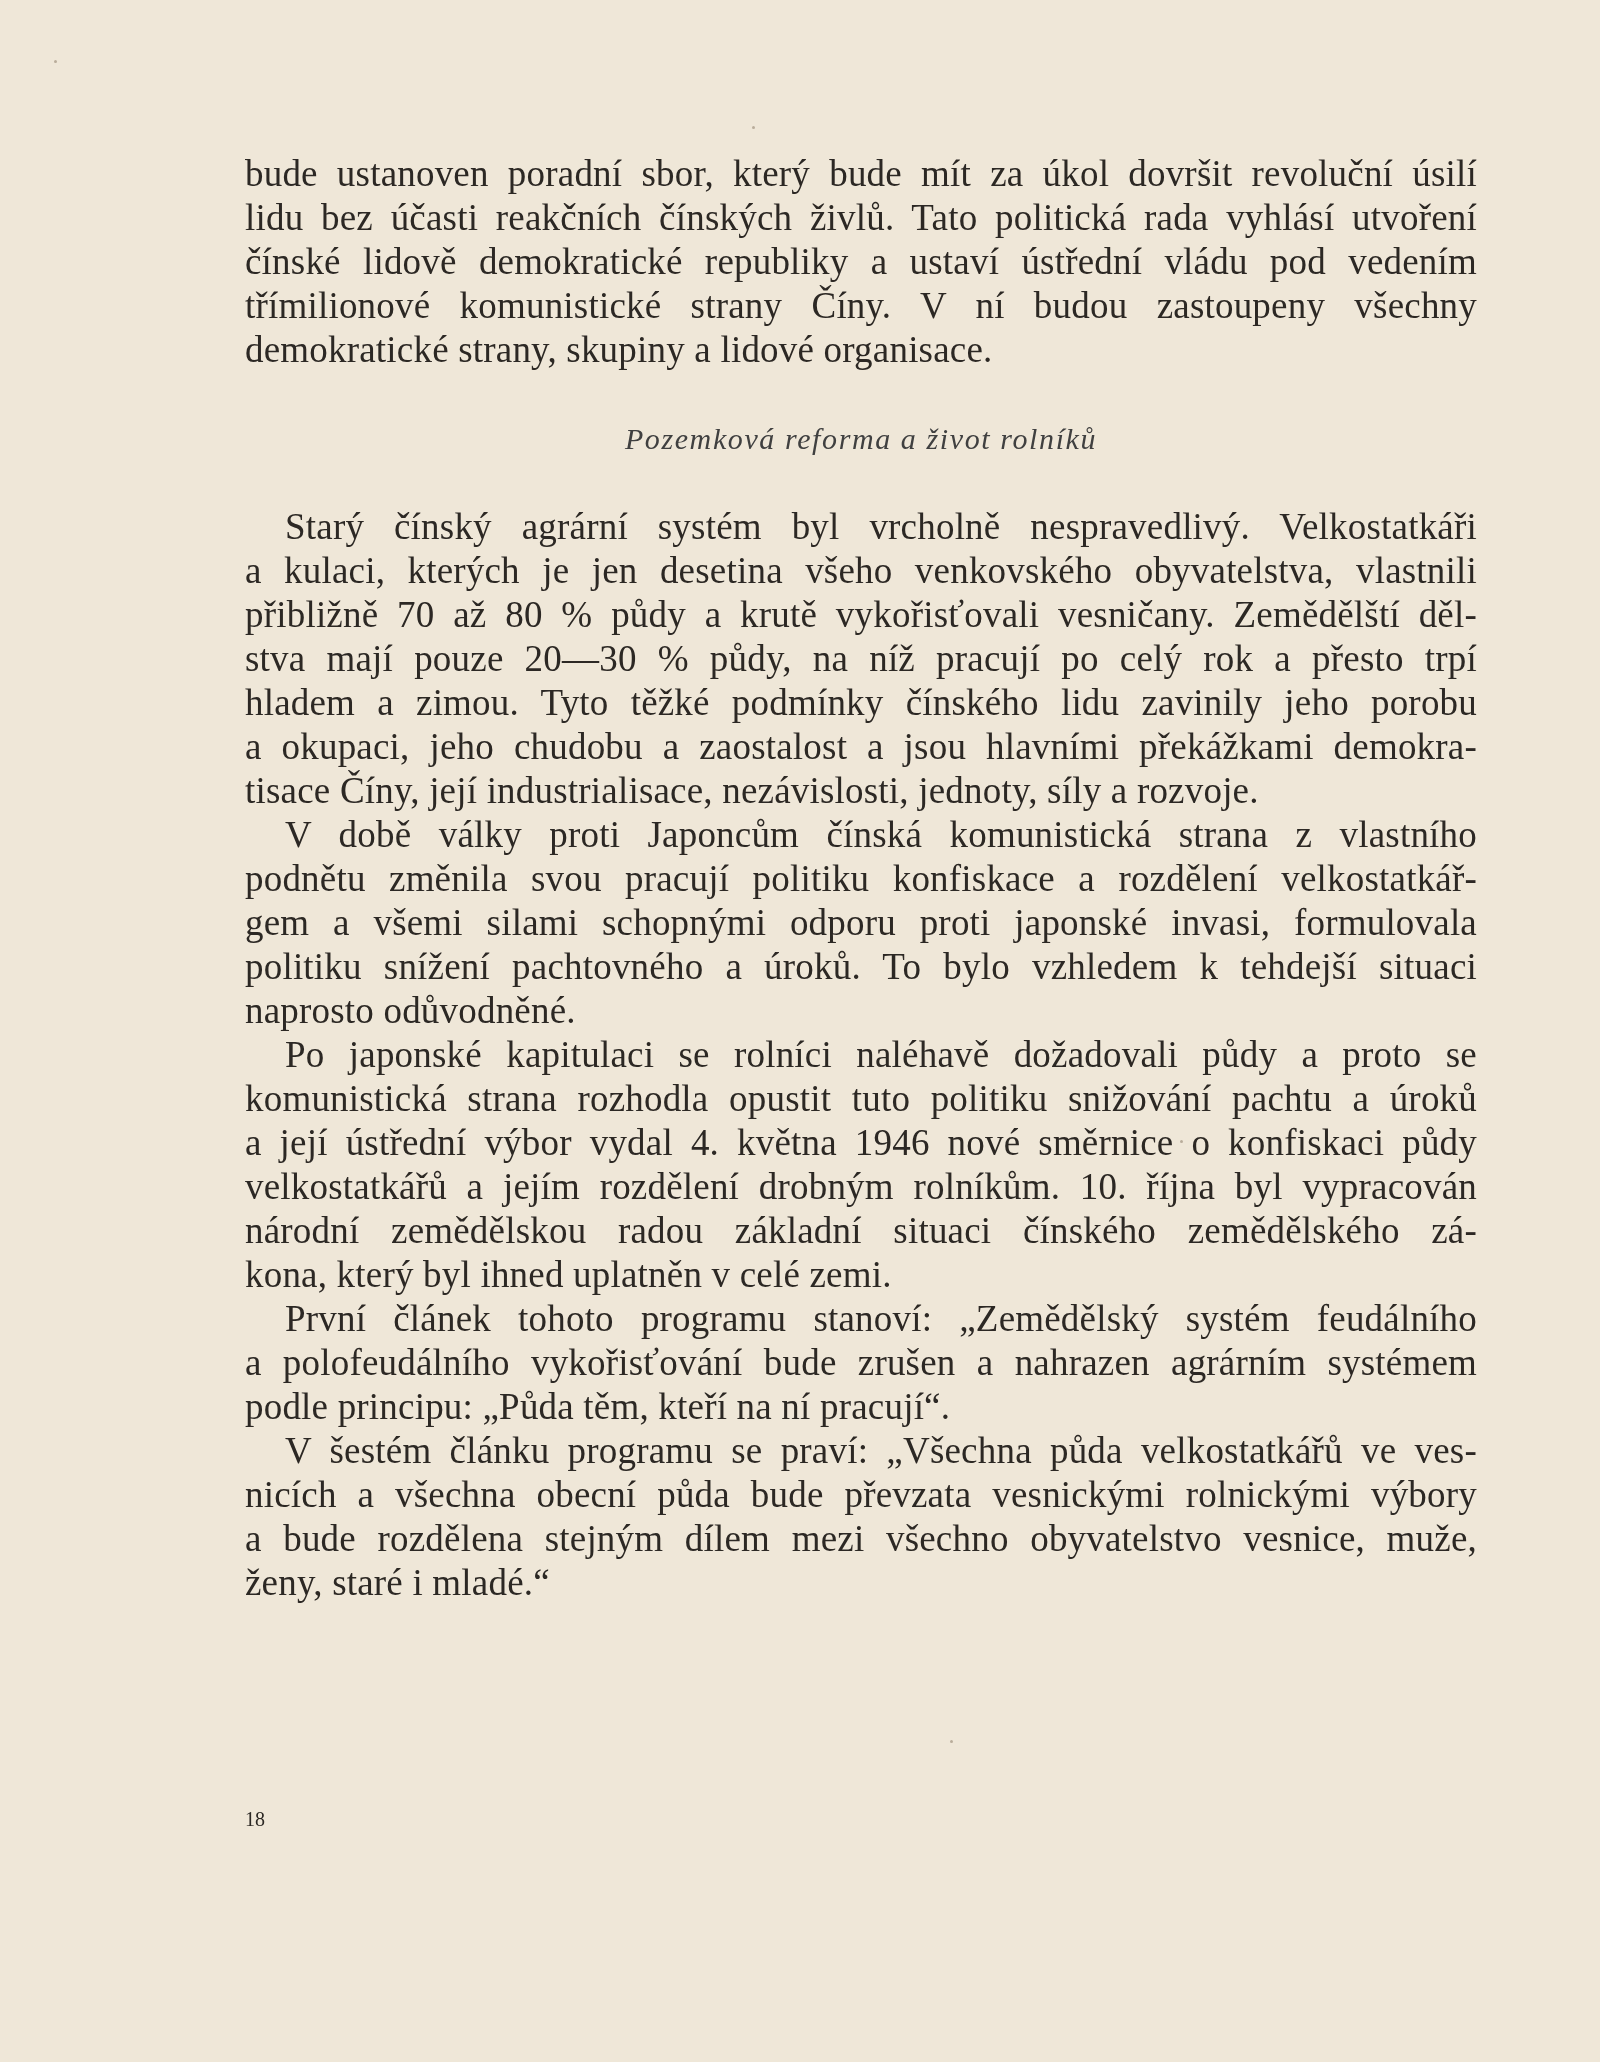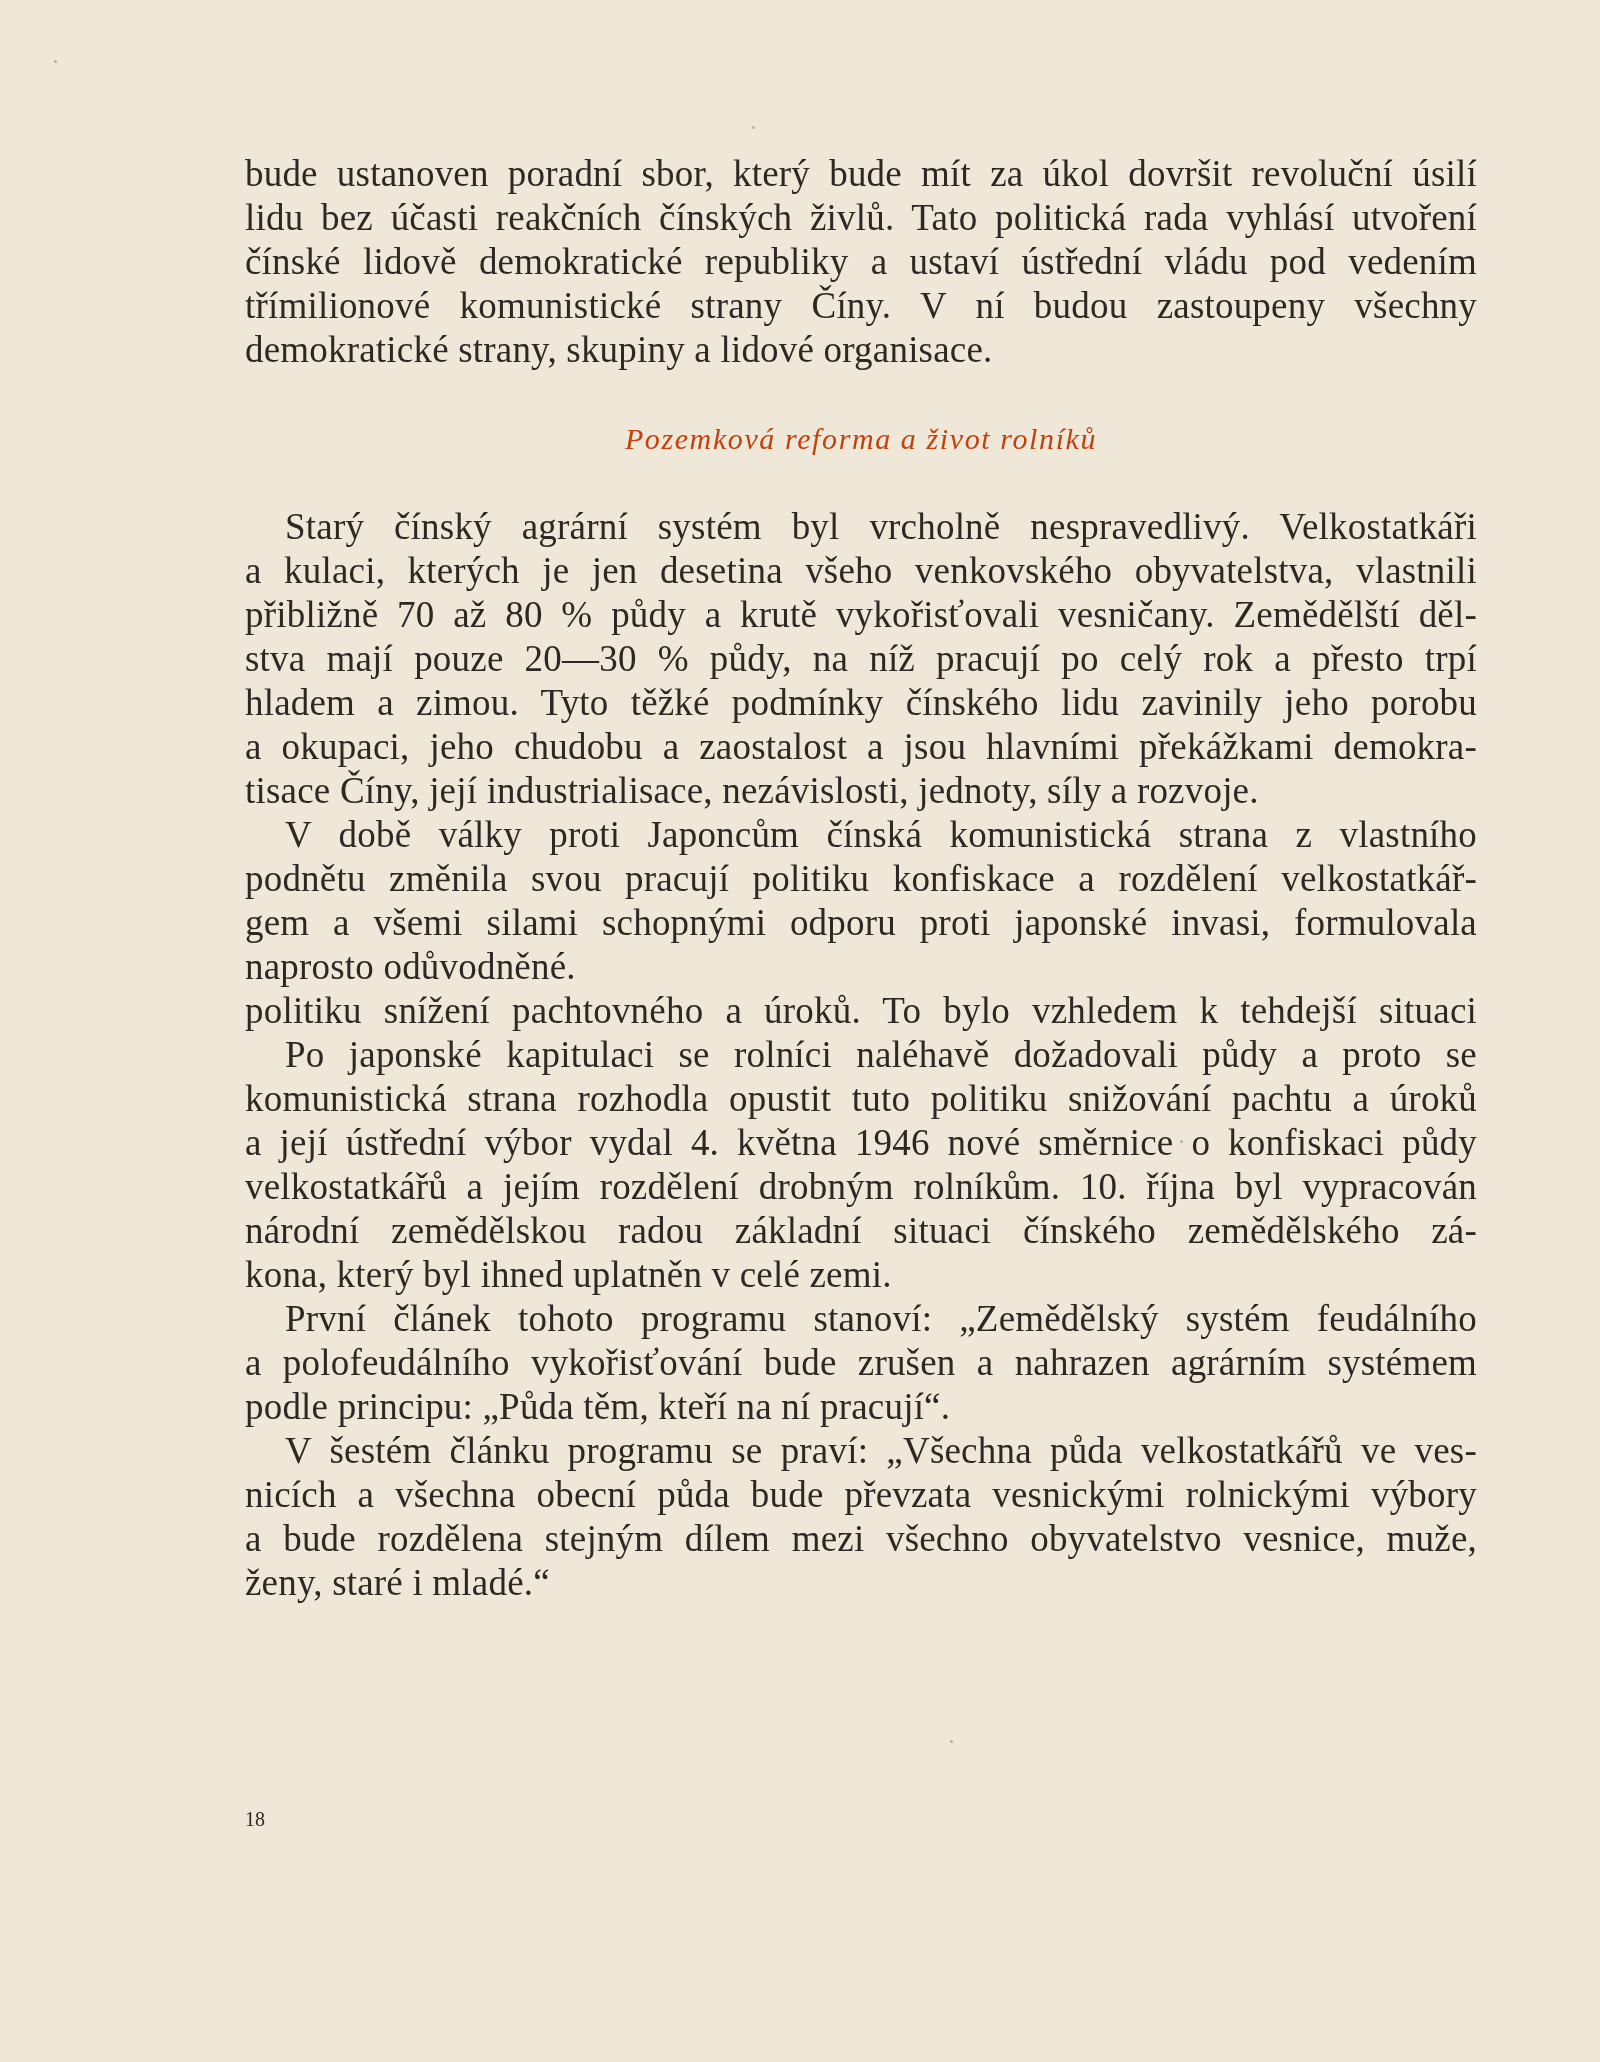--- a/index.html
+++ b/index.html
@@ -37,21 +37,21 @@
     .heading {
       display: block;
       text-align: center;
       font-style: italic;
       font-size: 30px;
       letter-spacing: 1.6px;
       height: 44px;
       line-height: 44px;
       margin-top: 45px;
       margin-bottom: 44px;
-      color: #c2410c;
+      color: #404040;
     }
     .page-number {
       position: absolute;
       left: 245px;
       top: 1808px;
       font-size: 20px;
       color: #2c2824;
     }
     .speck { position: absolute; width: 3px; height: 3px; border-radius: 50%; background: #b9ad9b; }
   </style>
@@ -76,22 +76,22 @@
     <span class="line">stva mají pouze 20—30 % půdy, na níž pracují po celý rok a přesto trpí</span>
     <span class="line">hladem a zimou. Tyto těžké podmínky čínského lidu zavinily jeho porobu</span>
     <span class="line">a okupaci, jeho chudobu a zaostalost a jsou hlavními překážkami demokra-</span>
     <span class="line last">tisace Číny, její industrialisace, nezávislosti, jednoty, síly a rozvoje.</span>
   </div>
 
   <div>
     <span class="line indent">V době války proti Japoncům čínská komunistická strana z vlastního</span>
     <span class="line">podnětu změnila svou pracují politiku konfiskace a rozdělení velkostatkář-</span>
     <span class="line">gem a všemi silami schopnými odporu proti japonské invasi, formulovala</span>
+    <span class="line">politiku snížení pachtovného a úroků. To bylo vzhledem k tehdejší situaci</span>
     <span class="line last">naprosto odůvodněné.</span>
-    <span class="line">politiku snížení pachtovného a úroků. To bylo vzhledem k tehdejší situaci</span>
   </div>
 
   <div>
     <span class="line indent">Po japonské kapitulaci se rolníci naléhavě dožadovali půdy a proto se</span>
     <span class="line">komunistická strana rozhodla opustit tuto politiku snižování pachtu a úroků</span>
     <span class="line">a její ústřední výbor vydal 4. května 1946 nové směrnice o konfiskaci půdy</span>
     <span class="line">velkostatkářů a jejím rozdělení drobným rolníkům. 10. října byl vypracován</span>
     <span class="line">národní zemědělskou radou základní situaci čínského zemědělského zá-</span>
     <span class="line last">kona, který byl ihned uplatněn v celé zemi.</span>
   </div>

